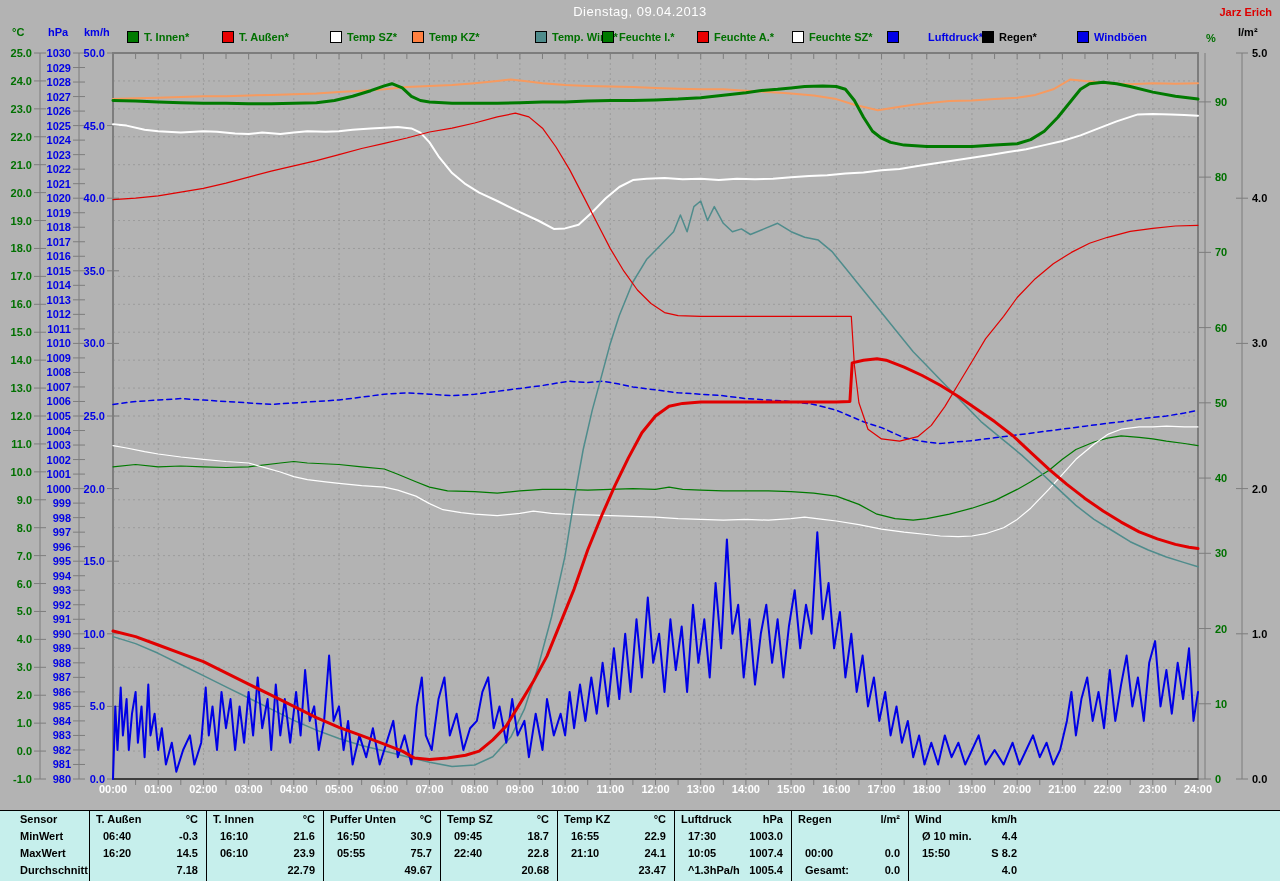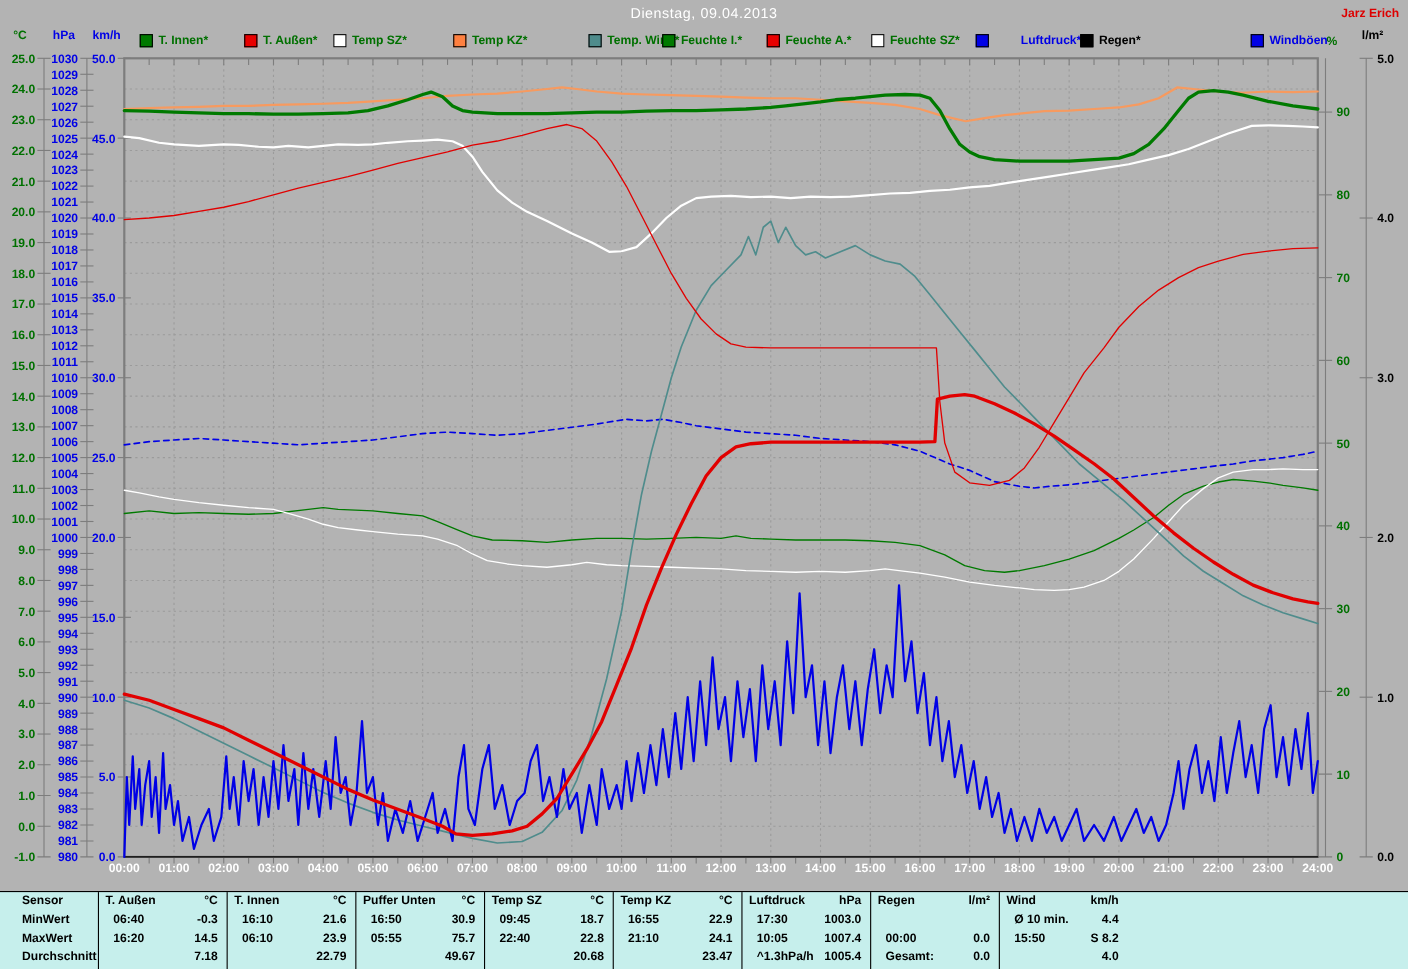--- a/index.html
+++ b/index.html
@@ -40,21 +40,21 @@
 
   <div id="legend">
       <div class="leg-item" style="left: 127px;">
         <span class="leg-sw" style="background: rgb(0, 122, 0);"></span>
         <span class="leg-tx" style="color: rgb(0, 112, 0);">T. Innen*</span>
       </div>
       <div class="leg-item" style="left: 222px;">
         <span class="leg-sw" style="background: rgb(232, 0, 0);"></span>
         <span class="leg-tx" style="color: rgb(0, 112, 0);">T. Außen*</span>
       </div>
-      <div class="leg-item" style="left: 303px;">
+      <div class="leg-item" style="left: 330px;">
         <span class="leg-sw" style="background: rgb(255, 255, 255);"></span>
         <span class="leg-tx" style="color: rgb(0, 112, 0);">Temp SZ*</span>
       </div>
       <div class="leg-item" style="left: 412px;">
         <span class="leg-sw" style="background: rgb(255, 128, 64);"></span>
         <span class="leg-tx" style="color: rgb(0, 112, 0);">Temp KZ*</span>
       </div>
       <div class="leg-item" style="left: 507px; margin-left: 28px;">
         <span class="leg-sw" style="background: rgb(79, 140, 140);"></span>
         <span class="leg-tx" style="color: rgb(0, 112, 0);">Temp. Wind*</span>
@@ -72,21 +72,21 @@
         <span class="leg-tx" style="color: rgb(0, 112, 0);">Feuchte SZ*</span>
       </div>
       <div class="leg-item" style="left: 887px; gap: 24px;">
         <span class="leg-sw" style="background: rgb(0, 0, 230);"></span>
         <span class="leg-tx" style="color: rgb(0, 0, 230);">Luftdruck*</span>
       </div>
       <div class="leg-item" style="left: 982px;">
         <span class="leg-sw" style="background: rgb(0, 0, 0);"></span>
         <span class="leg-tx" style="color: rgb(0, 0, 0);">Regen*</span>
       </div>
-      <div class="leg-item" style="left: 1137px;">
+      <div class="leg-item" style="left: 1077px;">
         <span class="leg-sw" style="background: rgb(0, 0, 230);"></span>
         <span class="leg-tx" style="color: rgb(0, 0, 230);">Windböen</span>
       </div>
     </div>
 
   <svg id="chart" width="1280" height="806">
       <g stroke="#9b9b9b" stroke-width="1" stroke-dasharray="2,3">
         <line x1="113" y1="80.9230769230769" x2="1198" y2="80.9230769230769"></line>
         <line x1="113" y1="108.84615384615381" x2="1198" y2="108.84615384615381"></line>
         <line x1="113" y1="136.76923076923083" x2="1198" y2="136.76923076923083"></line>

